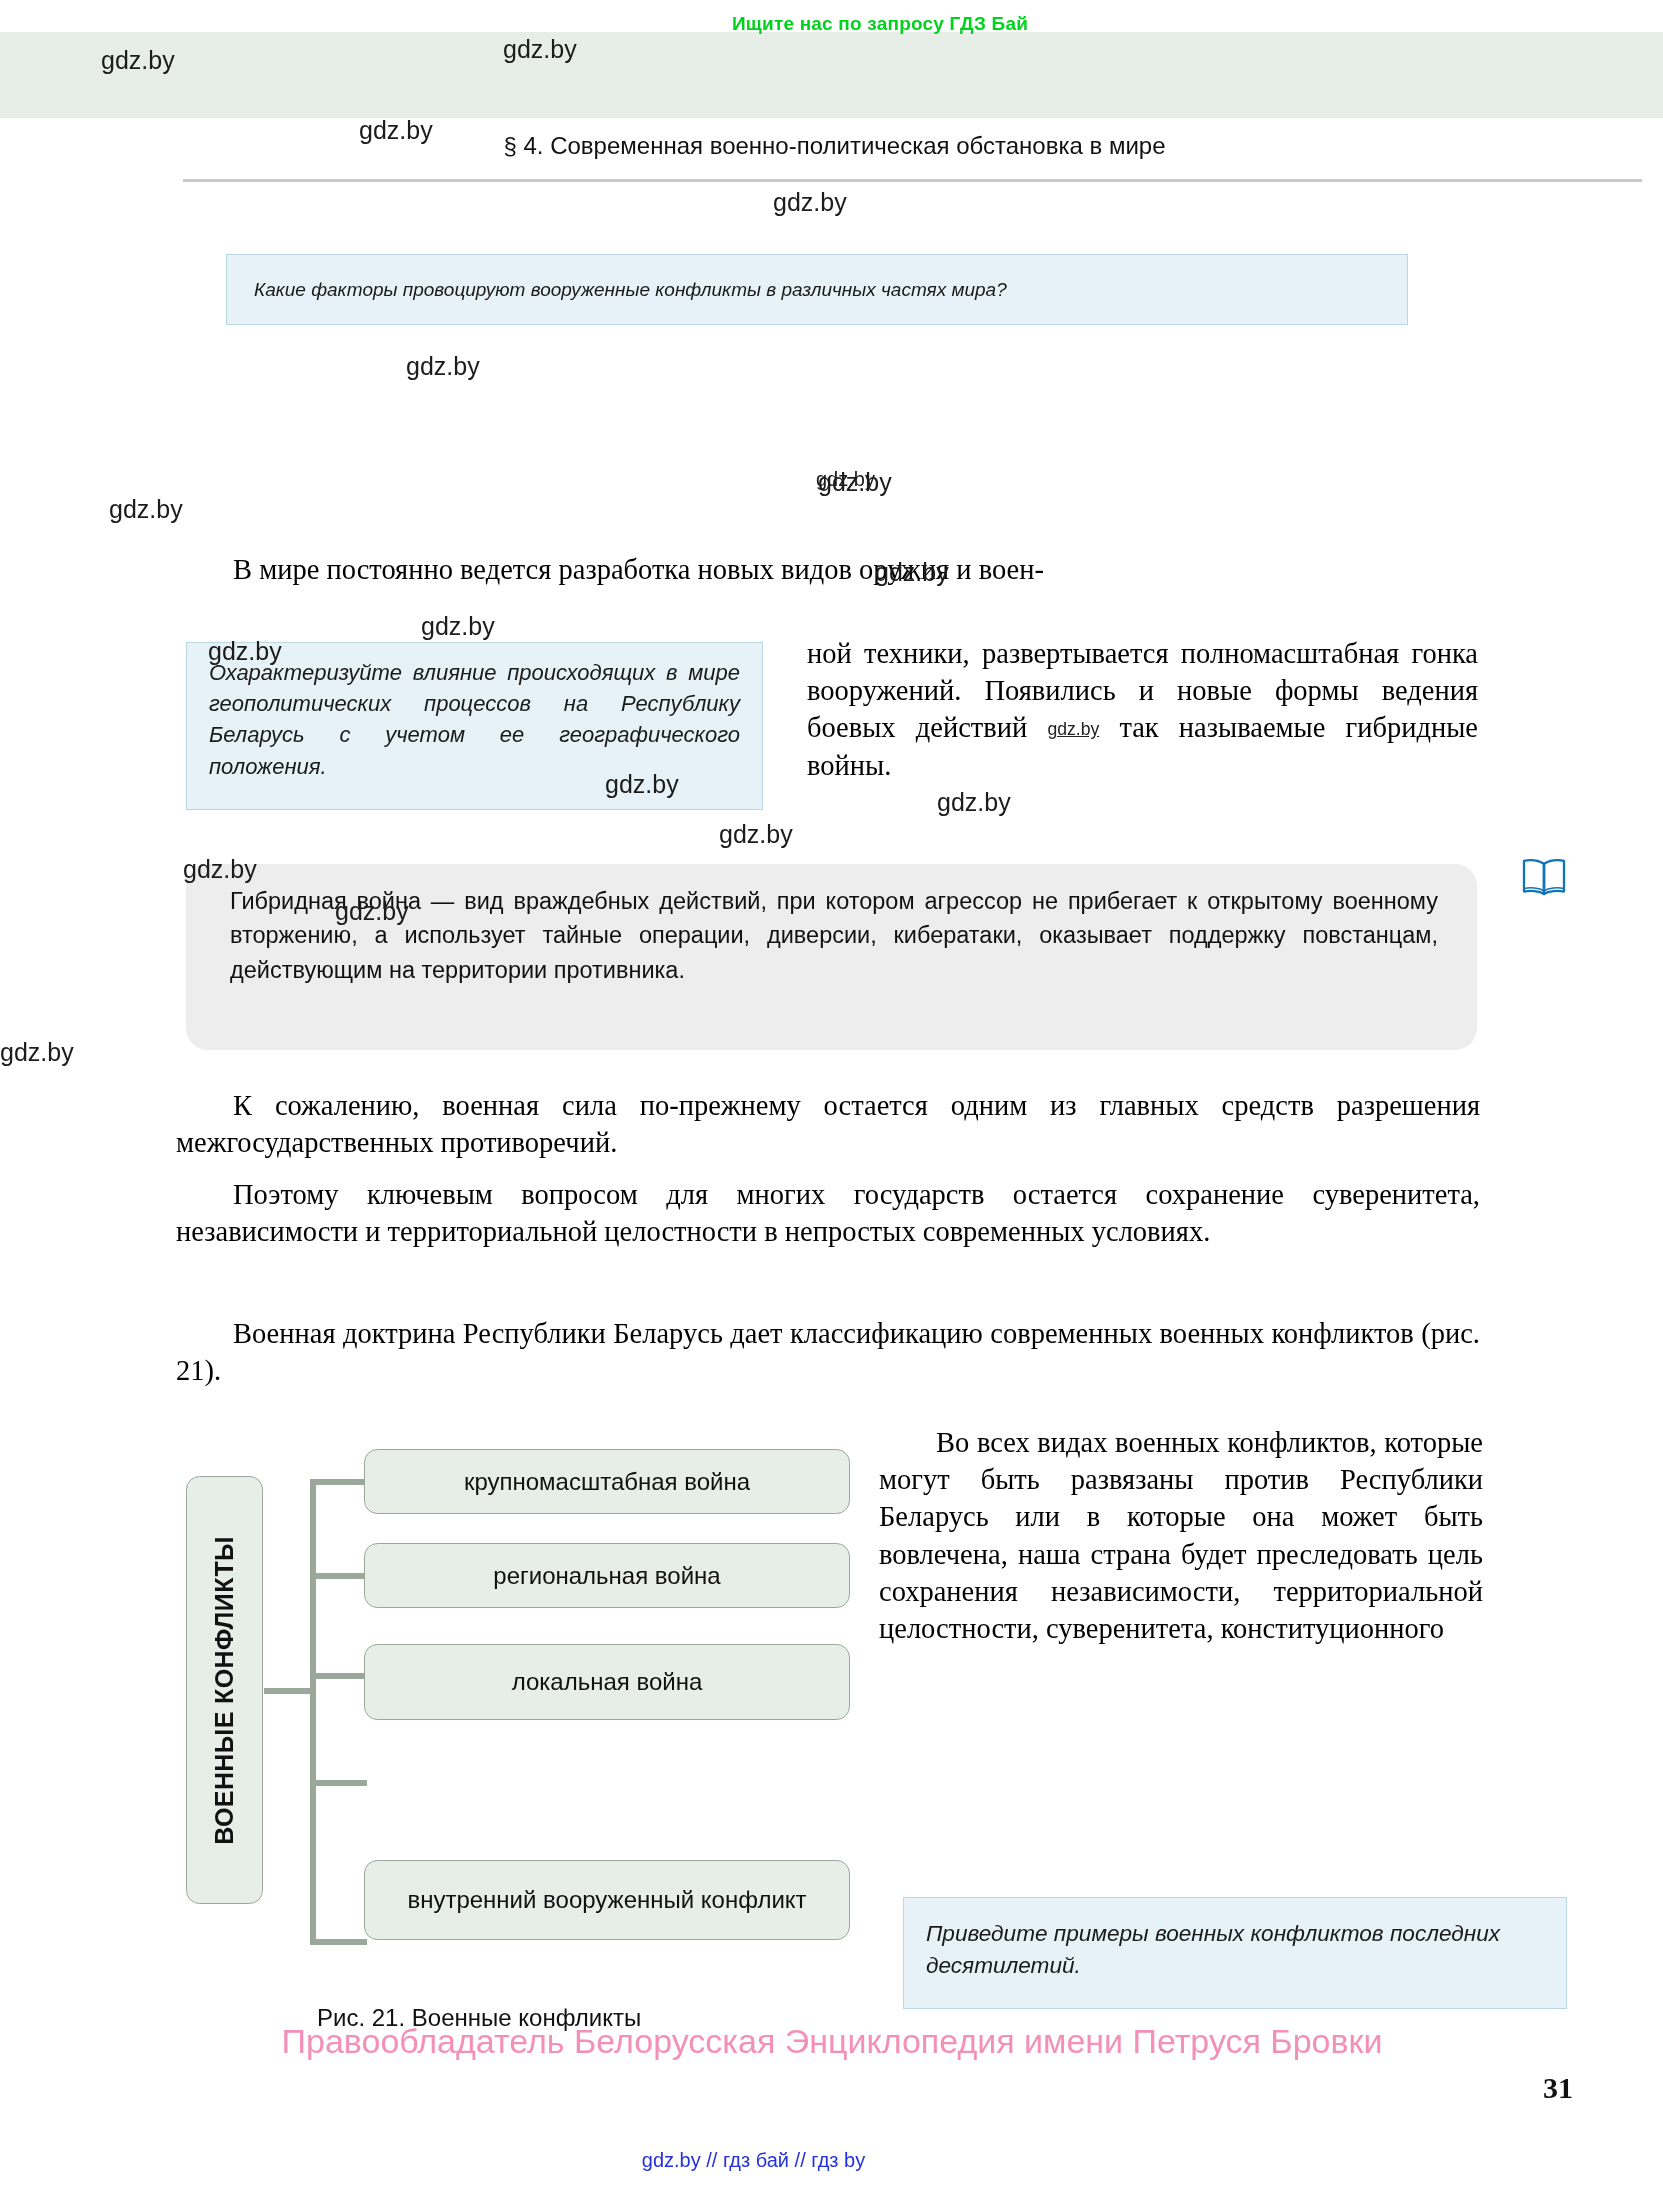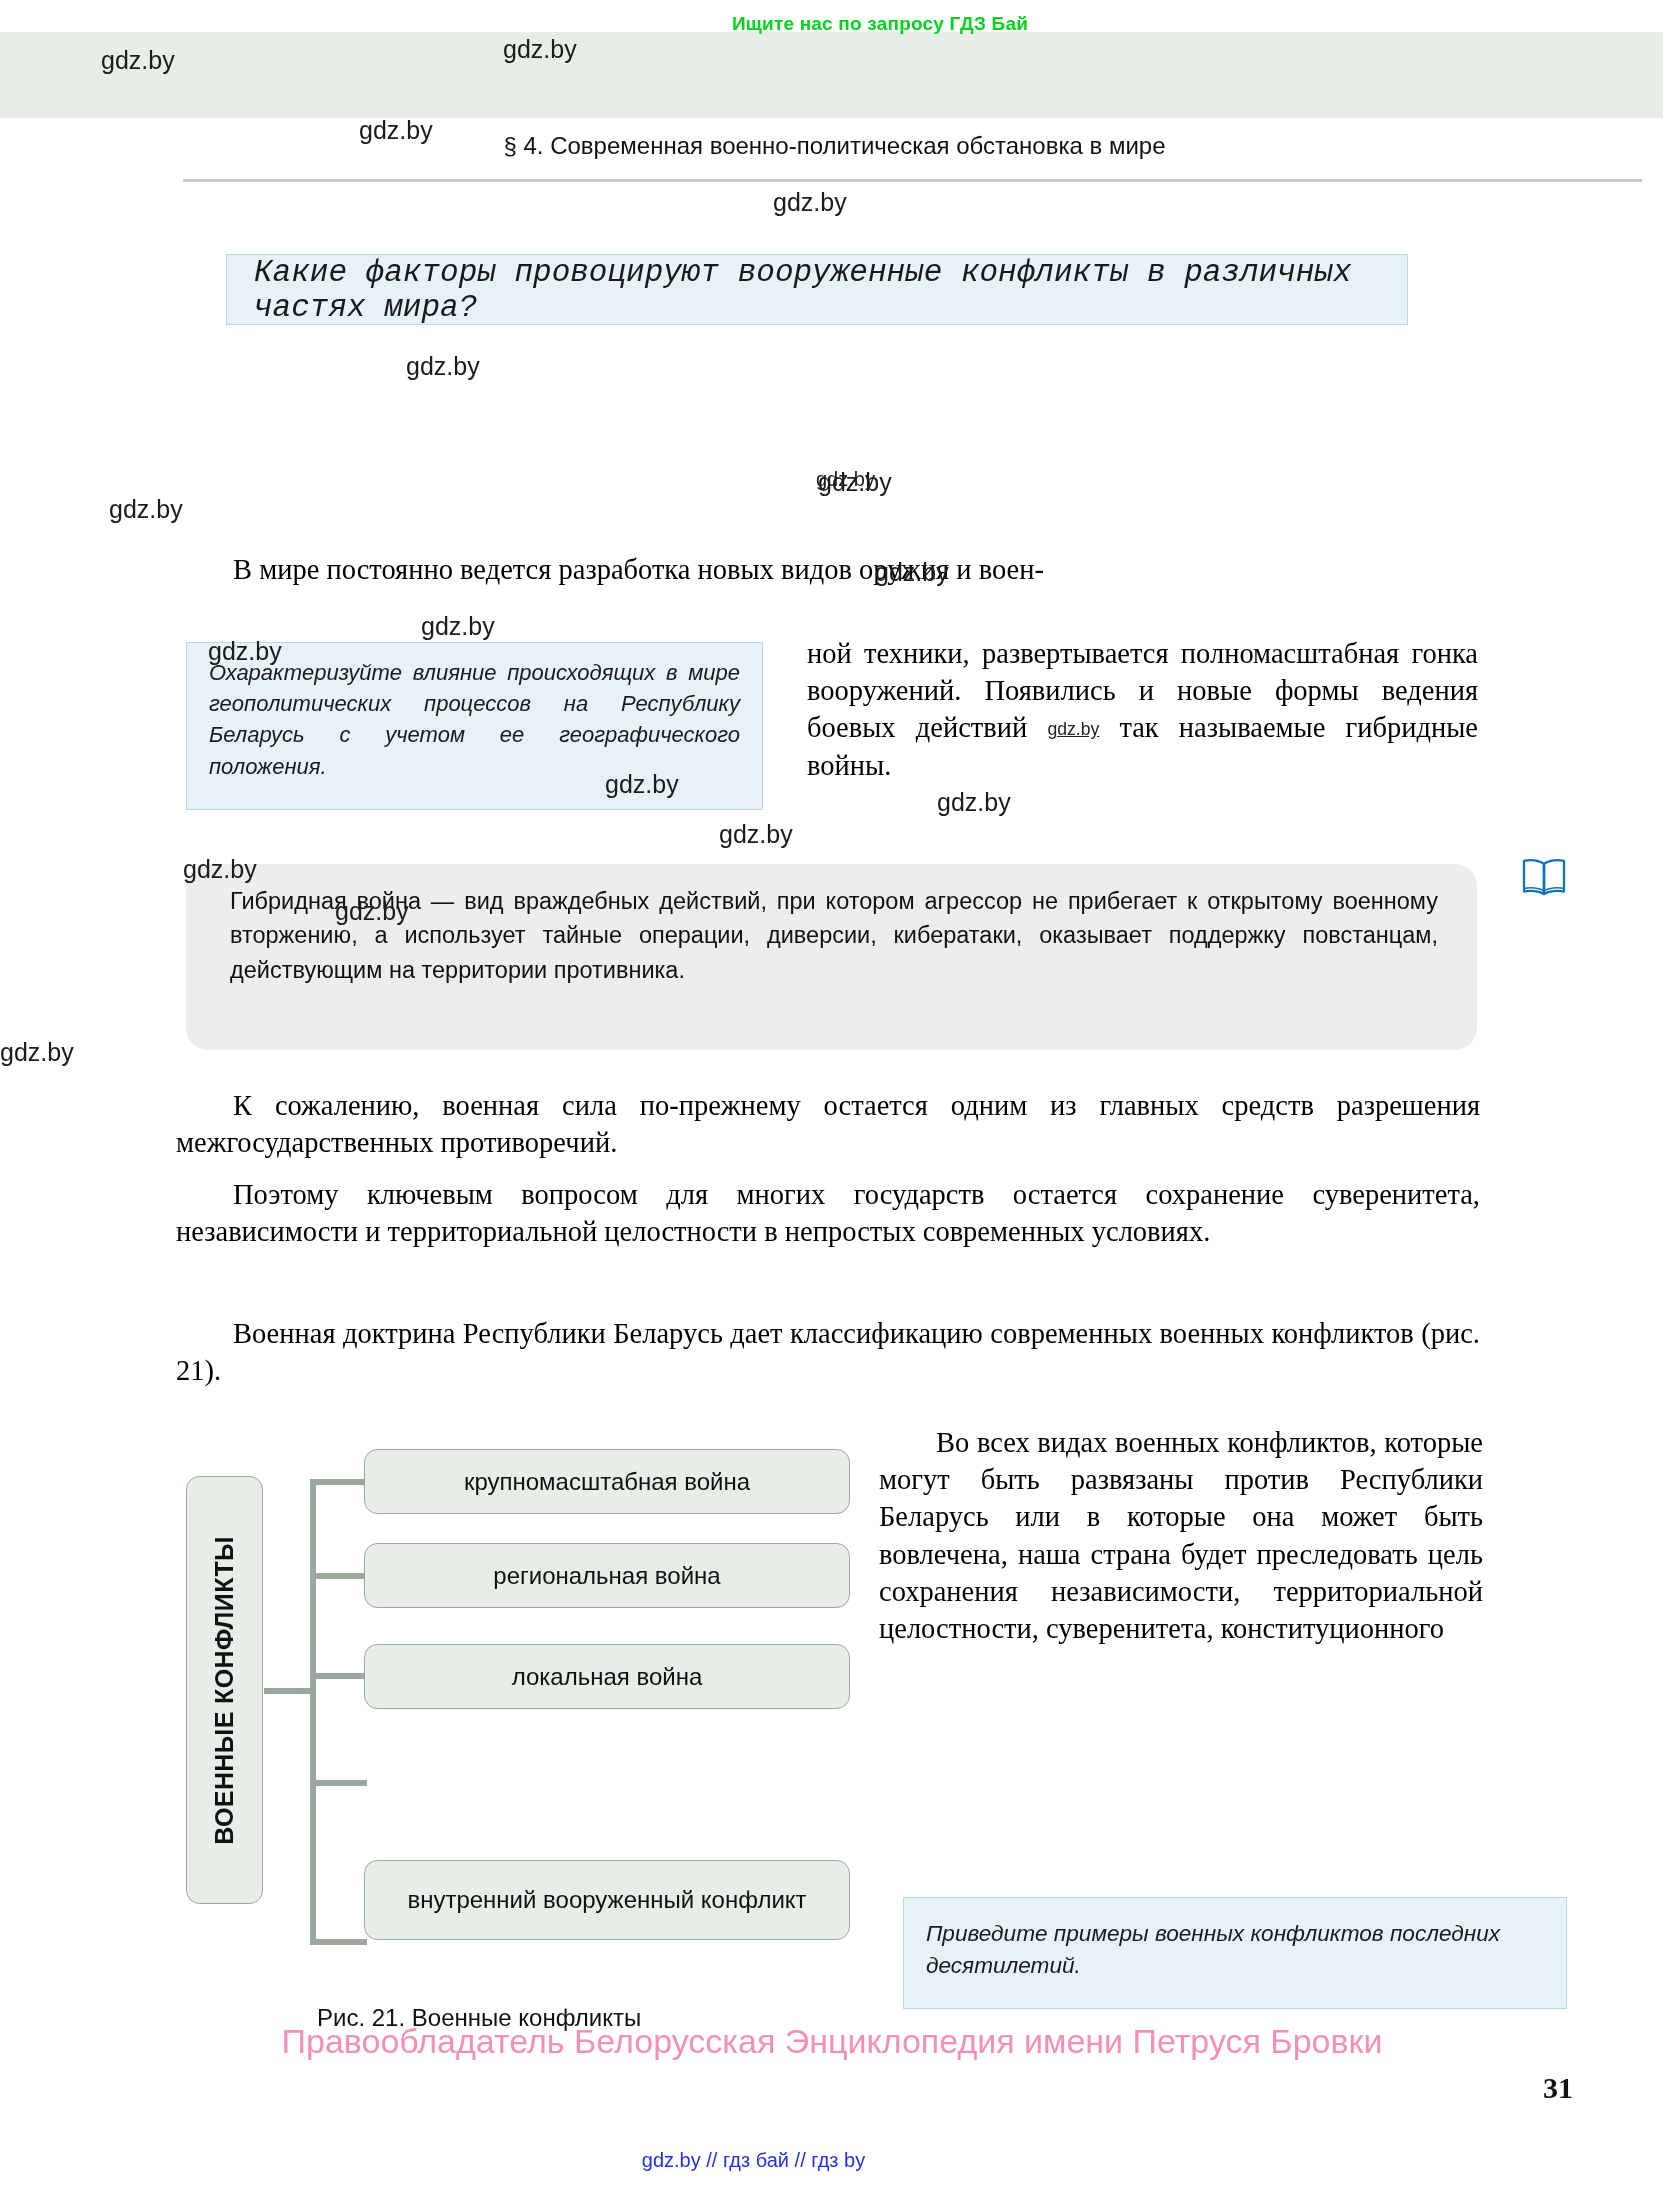--- a/index.html
+++ b/index.html
@@ -87,22 +87,21 @@
     color: #1a1a1a;
   }
   #qbox-top {
     left: 226px;
     top: 254px;
     width: 1182px;
     height: 71px;
     display: flex;
     align-items: center;
     padding: 0 27px;
-    font-size: 31px;
-    font-family: Liberation Mono, monospace;
+    font-size: 19px;
   }
   #qbox-geo {
     left: 186px;
     top: 642px;
     width: 577px;
     height: 168px;
     padding: 14px 22px 0 22px;
     font-size: 22px;
     line-height: 1.42;
     text-align: justify;
@@ -223,21 +222,21 @@
     justify-content: center;
     text-align: center;
     font-family: "Liberation Sans", sans-serif;
     font-size: 24px;
     line-height: 1.25;
     color: #111;
     padding: 0 11.7px;
   }
   .leaf-1 { top: 8.4px;  height: 65px; }
   .leaf-2 { top: 102px; height: 65px; }
-  .leaf-3 { top: 203px; height: 65px; }
+  .leaf-3 { top: 203px; height: 76px; }
   .leaf-4 { top: 302px; height: 80px; }
   .leaf-5 { top: 419px; height: 80px; }
 
   .conn { position: absolute; background: #9aa79a; }
   .conn-trunk { left: 132px; top: 40px;  width: 5.9px;  height: 463px; }
   .conn-stub   { left: 86px; top: 247px; width: 50px; height: 5.9px; }
   .conn-b1 { left: 132px; top: 38px;  width: 57px; height: 5.9px; }
   .conn-b2 { left: 132px; top: 132px; width: 57px; height: 5.9px; }
   .conn-b3 { left: 132px; top: 232px; width: 57px; height: 5.9px; }
   .conn-b4 { left: 132px; top: 339px; width: 57px; height: 5.9px; }

